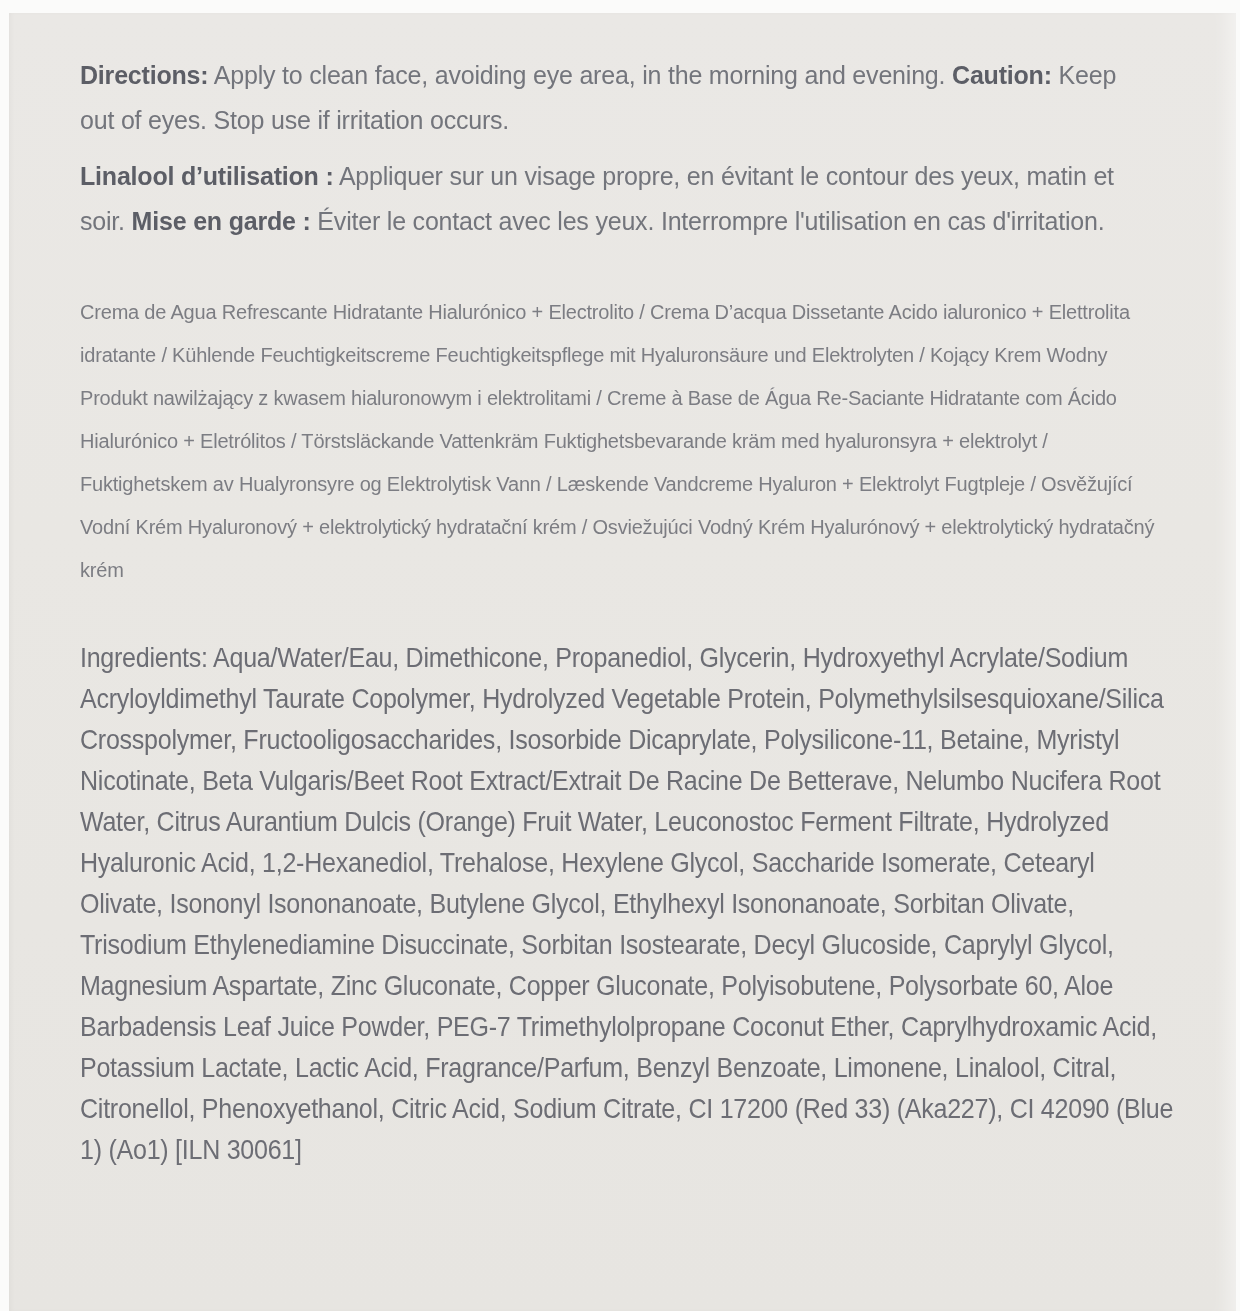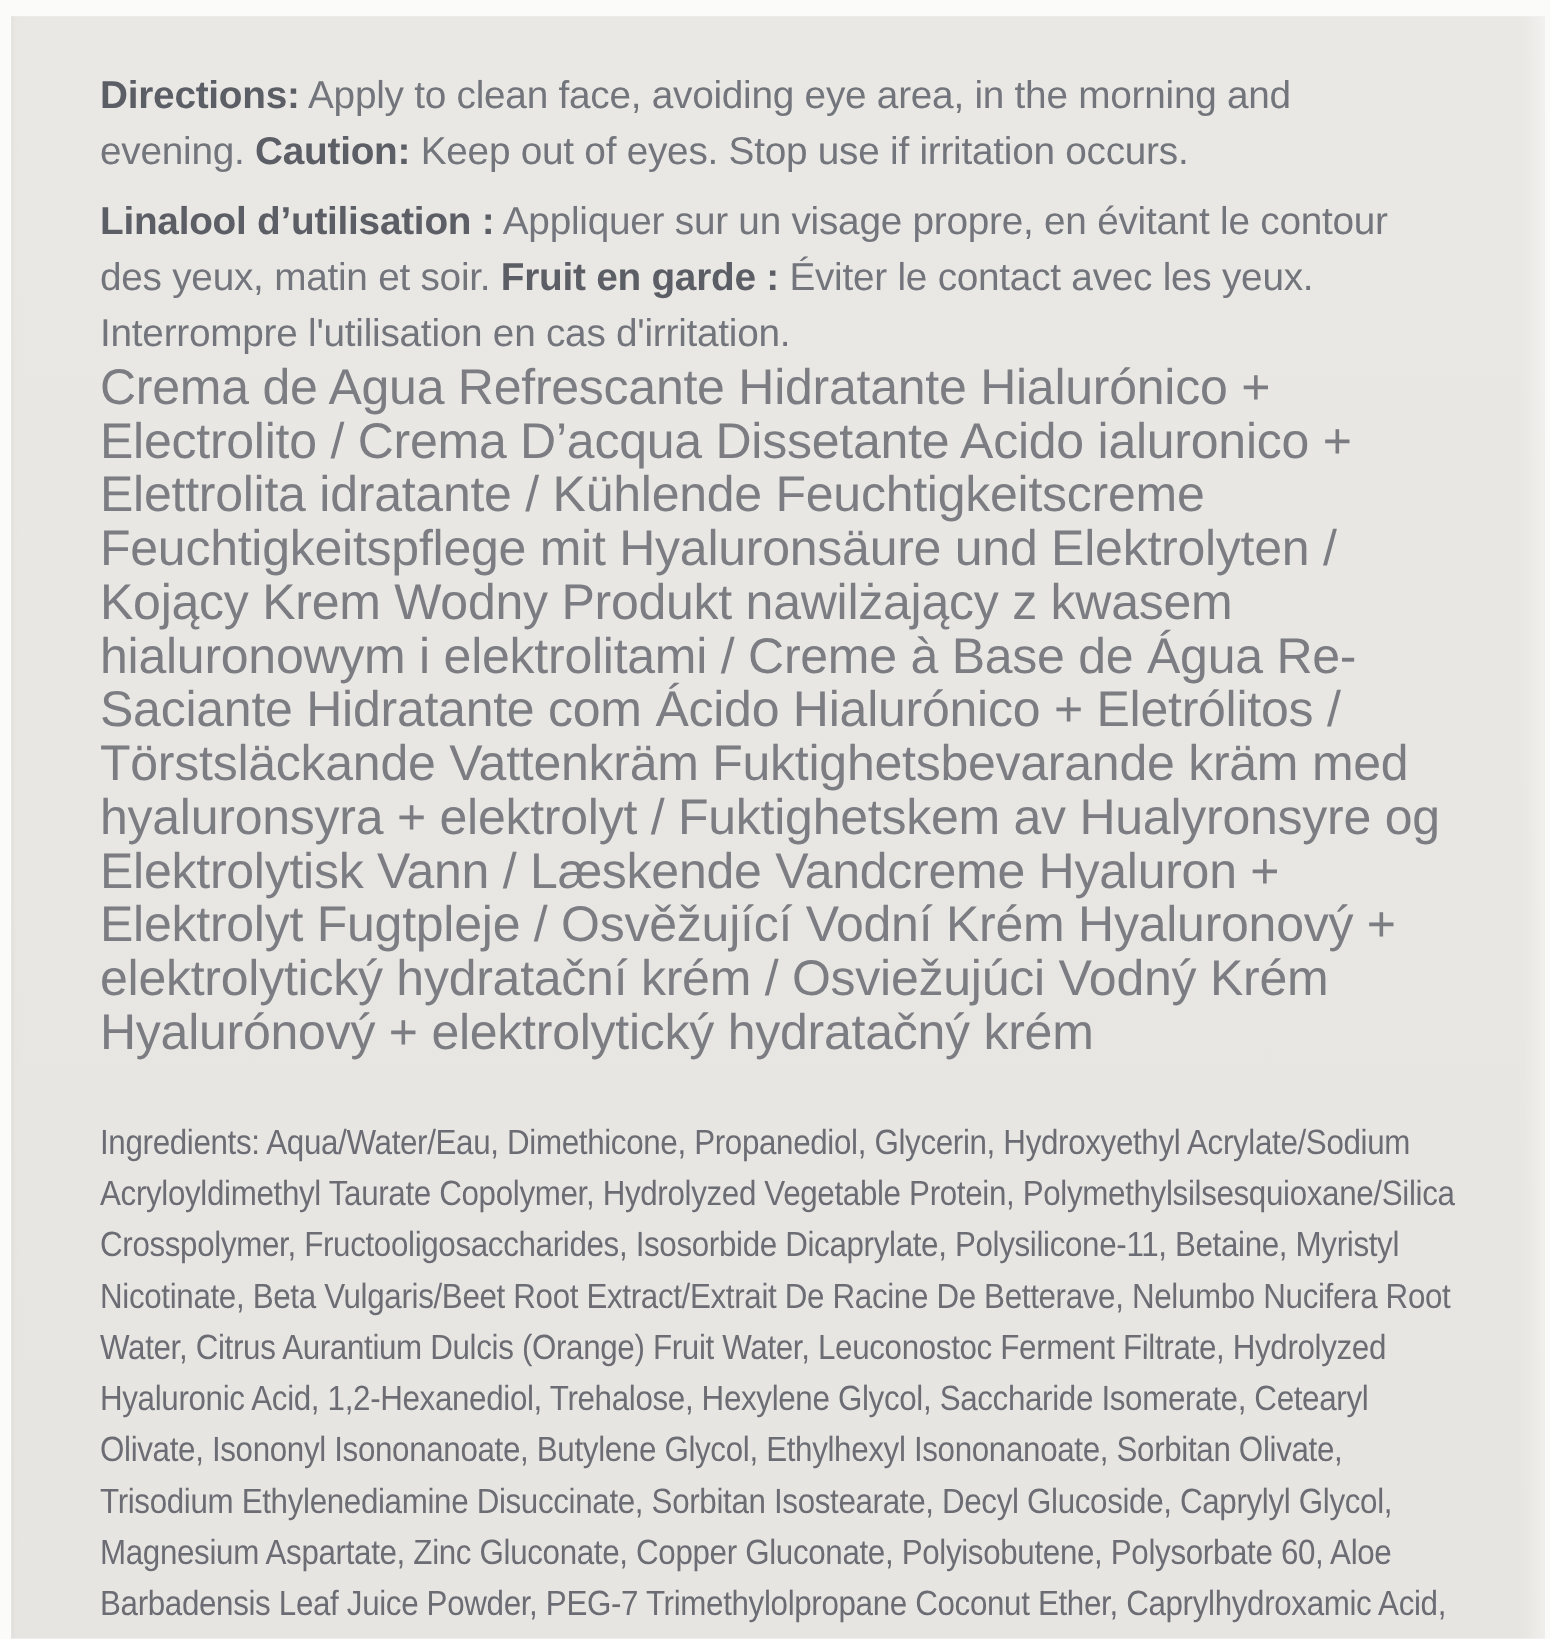--- a/index.html
+++ b/index.html
@@ -29,33 +29,34 @@
     box-shadow: inset -22px 0 18px -14px rgba(255,255,255,0.45),
                 inset 3px 0 6px -3px rgba(0,0,0,0.06);
   }
   .content {
     position: absolute;
     left: 71px; top: 40px;
     width: 1100px;
   }
   p { margin: 0; }
   .directions {
-    font-size: 31px;
+    font-size: 25px;
     line-height: 45px;
     letter-spacing: -0.2px;
     color: var(--text, #73757c);
     width: 1072px;
   }
   .directions .hd {
     font-weight: 700;
     color: var(--text-bold, #5c5e66);
   }
   .directions.fr { margin-top: 11px; }
   .names {
-    font-size: 40px;
+    margin-top: 47px;
+    font-size: 20px;
     line-height: 43px;
     letter-spacing: -0.2px;
     color: var(--names-text, #7c7d83);
     width: 1092px;
   }
   .ingredients {
     margin-top: 45px;
     font-size: 28px;
     line-height: 41px;
     letter-spacing: -0.3px;
@@ -67,21 +68,21 @@
 </style>
 </head>
 <body>
 
 <div class="photo">
   <div class="label">
     <div class="content">
 
       <p class="directions en"><span class="hd">Directions:</span><span> Apply to clean face, avoiding eye area, in the morning and evening. </span><span class="hd">Caution:</span><span> Keep out of eyes. Stop use if irritation occurs.</span></p>
 
-      <p class="directions fr"><span class="hd">Linalool d’utilisation :</span><span> Appliquer sur un visage propre, en évitant le contour des yeux, matin et soir. </span><span class="hd">Fruit en garde :</span><span> Éviter le contact avec les yeux. Interrompre l'utilisation en cas d'irritation.</span></p>
+      <p class="directions fr"><span class="hd">Linalool d’utilisation :</span><span> Appliquer sur un visage propre, en évitant le contour des yeux, matin et soir. </span><span class="hd">Mise en garde :</span><span> Éviter le contact avec les yeux. Interrompre l'utilisation en cas d'irritation.</span></p>
 
       <p class="names">Crema de Agua Refrescante Hidratante Hialurónico + Electrolito / Crema D’acqua Dissetante Acido ialuronico + Elettrolita idratante / Kühlende Feuchtigkeitscreme Feuchtigkeitspflege mit Hyaluronsäure und Elektrolyten / Kojący Krem Wodny Produkt nawilżający z kwasem hialuronowym i elektrolitami / Creme à Base de Água Re-Saciante Hidratante com Ácido Hialurónico + Eletrólitos / Törstsläckande Vattenkräm Fuktighetsbevarande kräm med hyaluronsyra + elektrolyt / Fuktighetskem av Hualyronsyre og Elektrolytisk Vann / Læskende Vandcreme Hyaluron + Elektrolyt Fugtpleje / Osvěžující Vodní Krém Hyaluronový + elektrolytický hydratační krém / Osviežujúci Vodný Krém Hyalurónový + elektrolytický hydratačný krém</p>
 
       <p class="ingredients">Ingredients: Aqua/Water/Eau, Dimethicone, Propanediol, Glycerin, Hydroxyethyl Acrylate/Sodium Acryloyldimethyl Taurate Copolymer, Hydrolyzed Vegetable Protein, Polymethylsilsesquioxane/Silica Crosspolymer, Fructooligosaccharides, Isosorbide Dicaprylate, Polysilicone-11, Betaine, Myristyl Nicotinate, Beta Vulgaris/Beet Root Extract/Extrait De Racine De Betterave, Nelumbo Nucifera Root Water, Citrus Aurantium Dulcis (Orange) Fruit Water, Leuconostoc Ferment Filtrate, Hydrolyzed Hyaluronic Acid, 1,2-Hexanediol, Trehalose, Hexylene Glycol, Saccharide Isomerate, Cetearyl Olivate, Isononyl Isononanoate, Butylene Glycol, Ethylhexyl Isononanoate, Sorbitan Olivate, Trisodium Ethylenediamine Disuccinate, Sorbitan Isostearate, Decyl Glucoside, Caprylyl Glycol, Magnesium Aspartate, Zinc Gluconate, Copper Gluconate, Polyisobutene, Polysorbate 60, Aloe Barbadensis Leaf Juice Powder, PEG-7 Trimethylolpropane Coconut Ether, Caprylhydroxamic Acid, Potassium Lactate, Lactic Acid, Fragrance/Parfum, Benzyl Benzoate, Limonene, Linalool, Citral, Citronellol, Phenoxyethanol, Citric Acid, Sodium Citrate, CI 17200 (Red 33) (Aka227), CI 42090 (Blue 1) (Ao1) [ILN 30061]</p>
 
     </div>
   </div>
 </div>
 
 </body></html>

